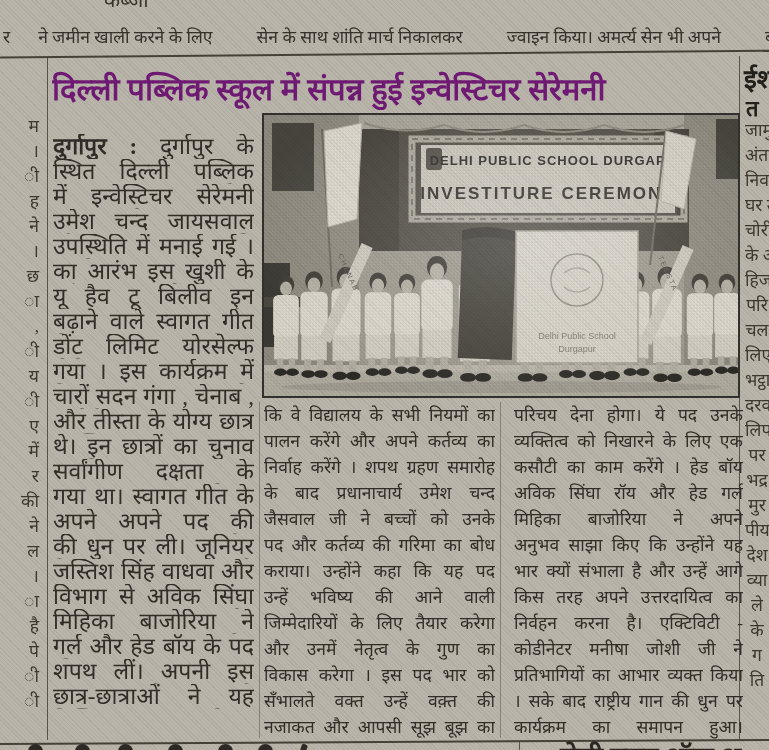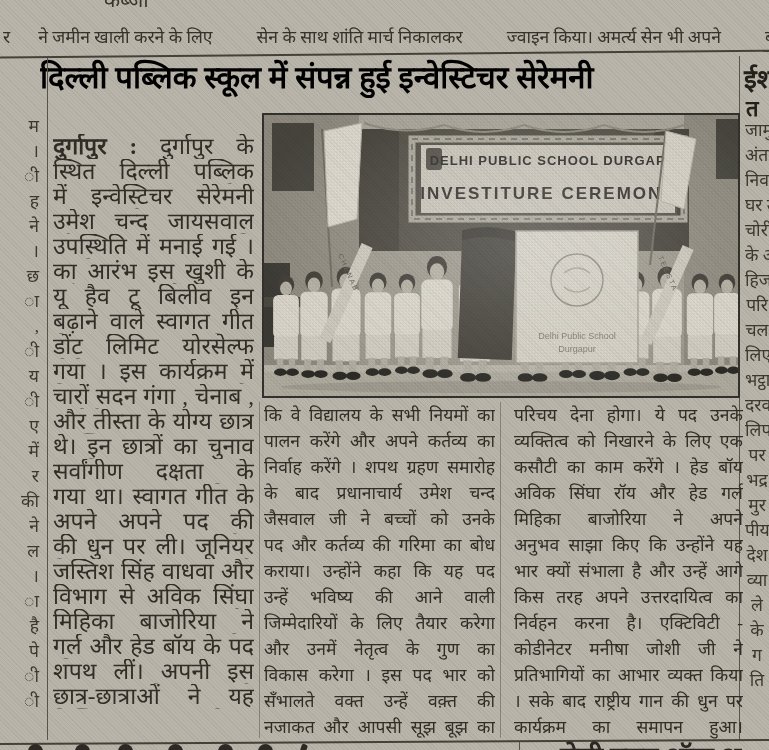--- a/index.html
+++ b/index.html
@@ -17,22 +17,22 @@
   
   .cutline{position:absolute;top:-15px;left:104px;font-size:21px;color:#3a372f;}
   .topline{position:absolute;top:24px;left:0;width:780px;height:30px;display:flex;gap:44px;
     font-size:17.5px;color:#35322b;white-space:nowrap;}
   .topline .frag{margin-right:-16px;margin-left:3px;}
   
   .hrule{position:absolute;height:0;border-top:2px solid #45423a;}
   .vrule{position:absolute;width:0;border-left:1.6px solid #57544b;}
   .vrule.faint{border-left:1px solid #6e6a60;opacity:.65;}
   
-  .headline{position:absolute;top:58px;left:40px;width:700px;margin:0;
-    font-size:31px;line-height:40px;font-weight:bold;color:#000000;white-space:nowrap;overflow:hidden;}
+  .headline{position:absolute;top:58px;left:40px;width:700px;margin:12px;
+    font-size:31px;line-height:40px;font-weight:bold;color:#701a75;white-space:nowrap;overflow:hidden;}
   .rh-frag1{position:absolute;left:744px;top:60px;font-size:26px;font-weight:bold;color:#23211b;}
   .rh-frag2{position:absolute;left:746px;top:92px;font-size:22px;font-weight:bold;color:#23211b;}
   
   .col .line{text-align:justify;text-align-last:justify;overflow:hidden;}
   .col-left{position:absolute;left:53px;top:114px;width:201px;font-size:23px;margin-top:20px;}
   .col-left .line{height:25px;line-height:25px;}
   .col-mid{position:absolute;left:264px;top:402px;width:231px;font-size:17.5px;}
   .col-mid .line{height:26px;line-height:26px;}
   .col-right{position:absolute;left:514px;top:402px;width:229px;font-size:17.5px;}
   .col-right .line{height:26px;line-height:26px;}

